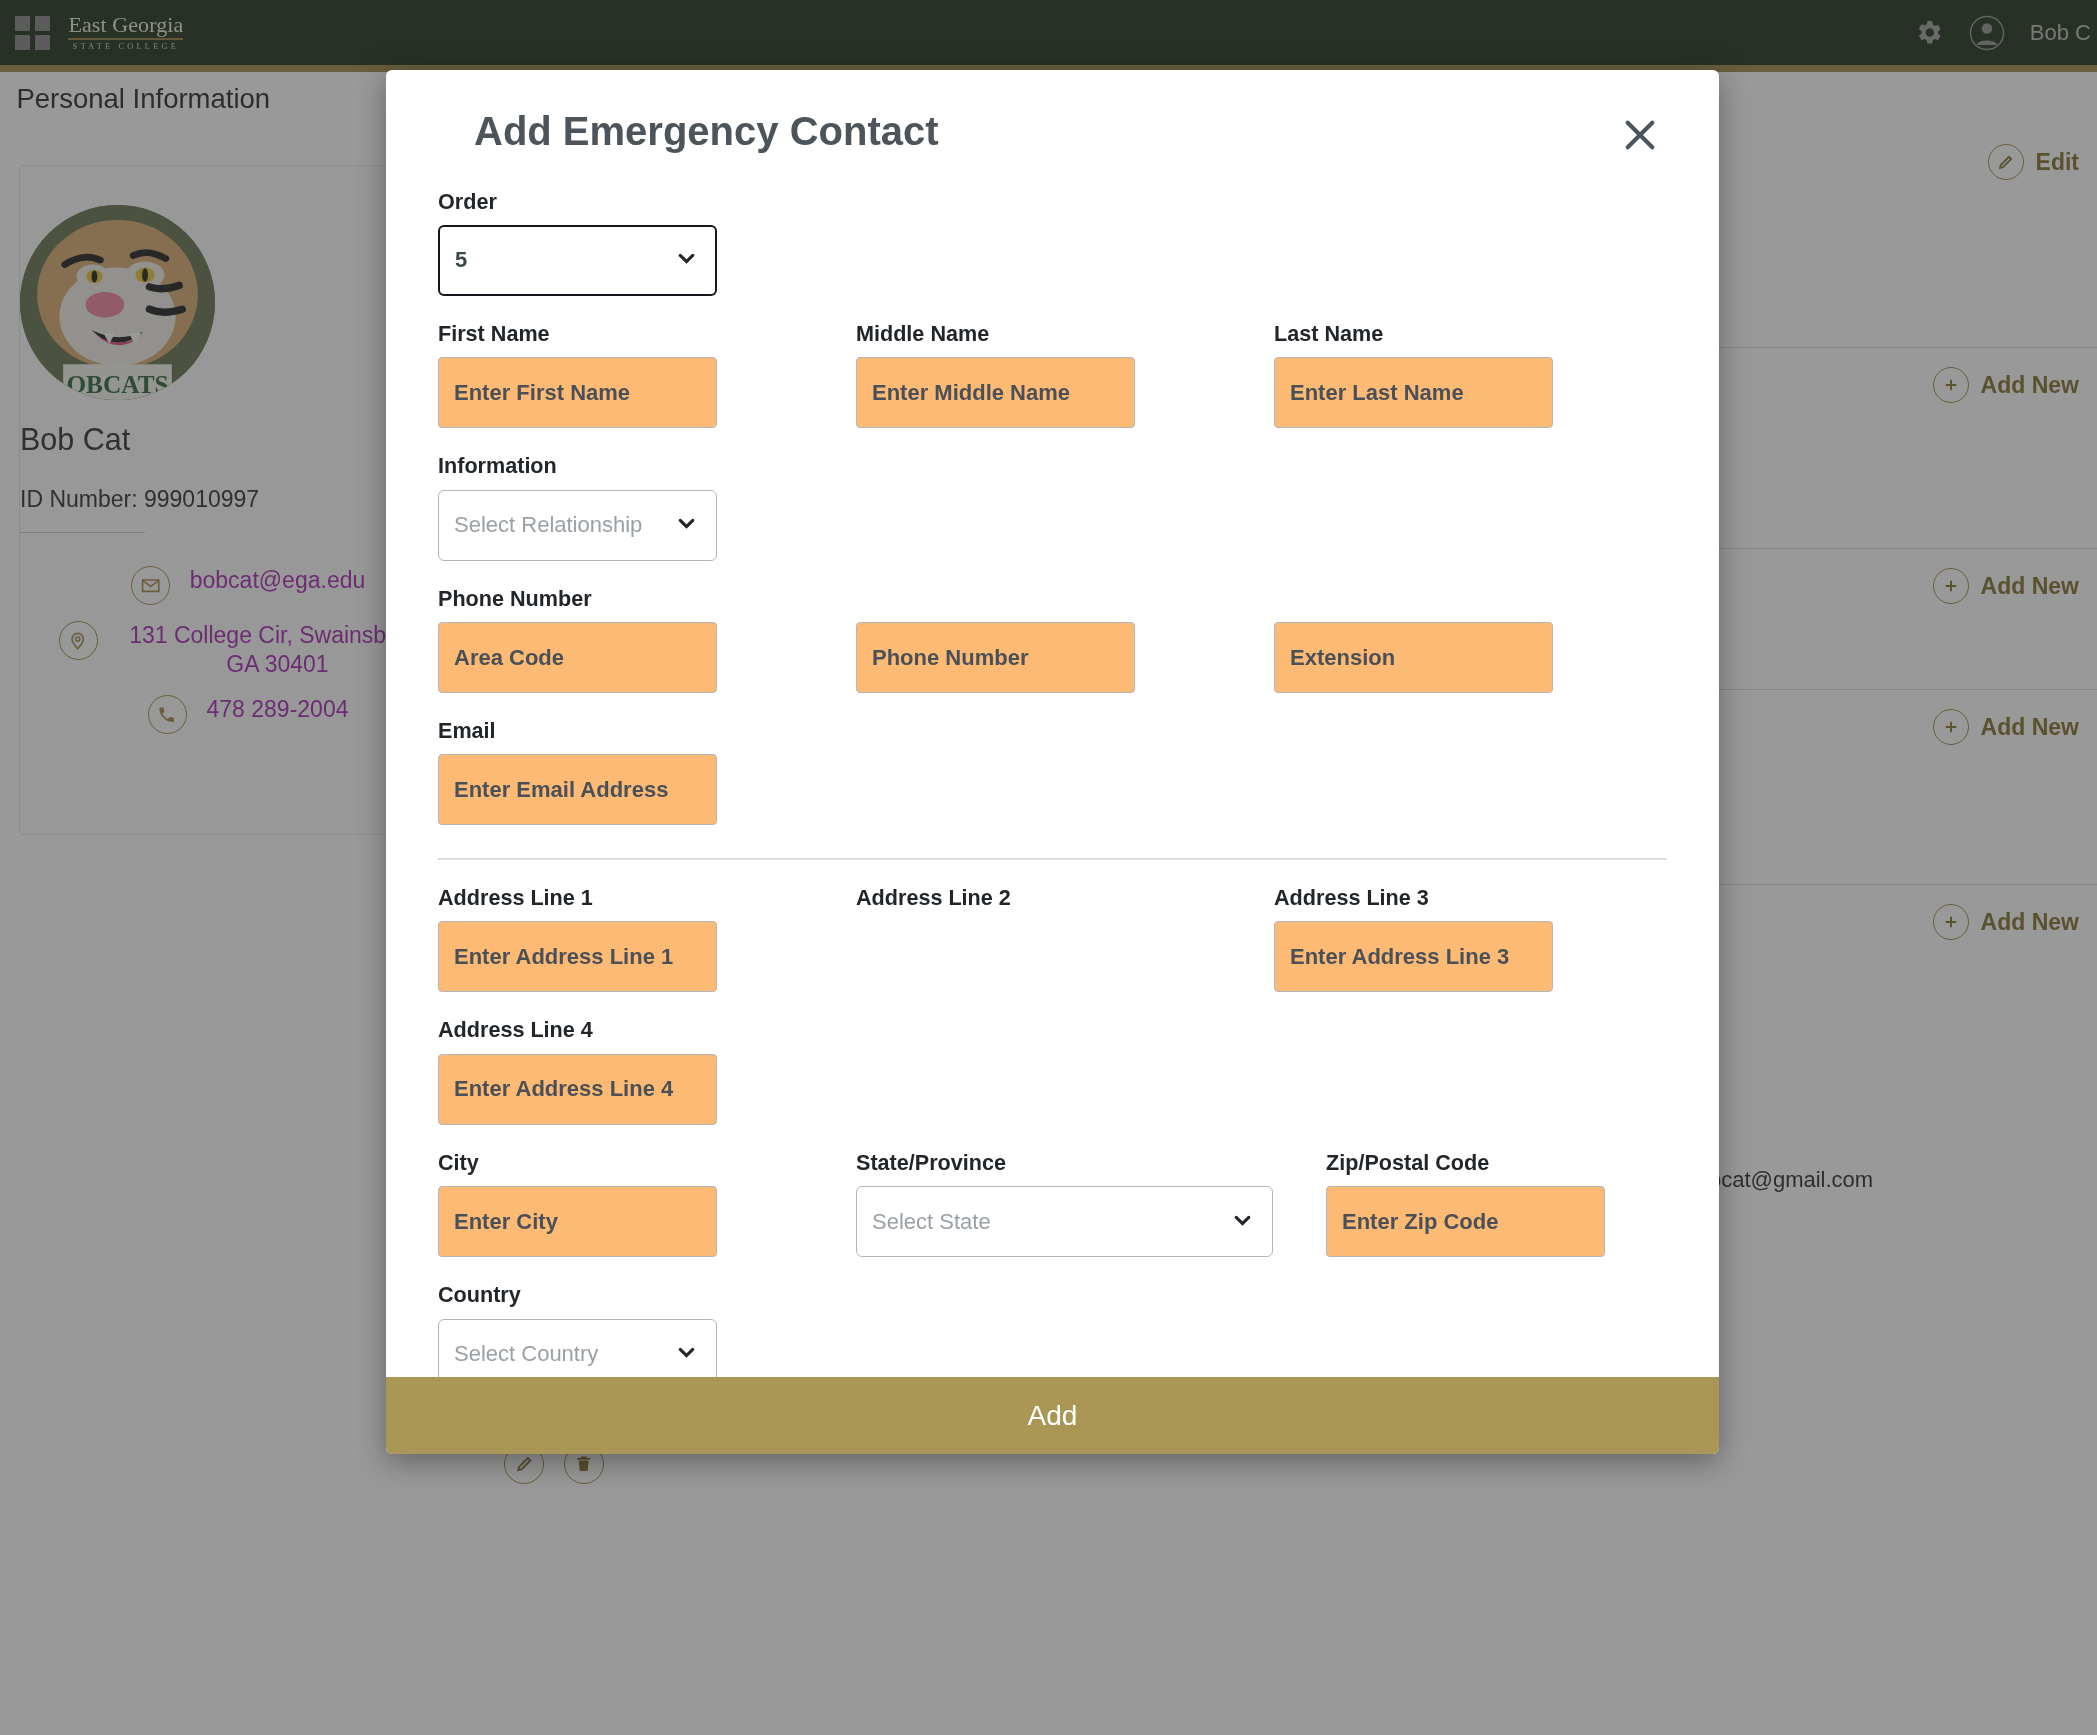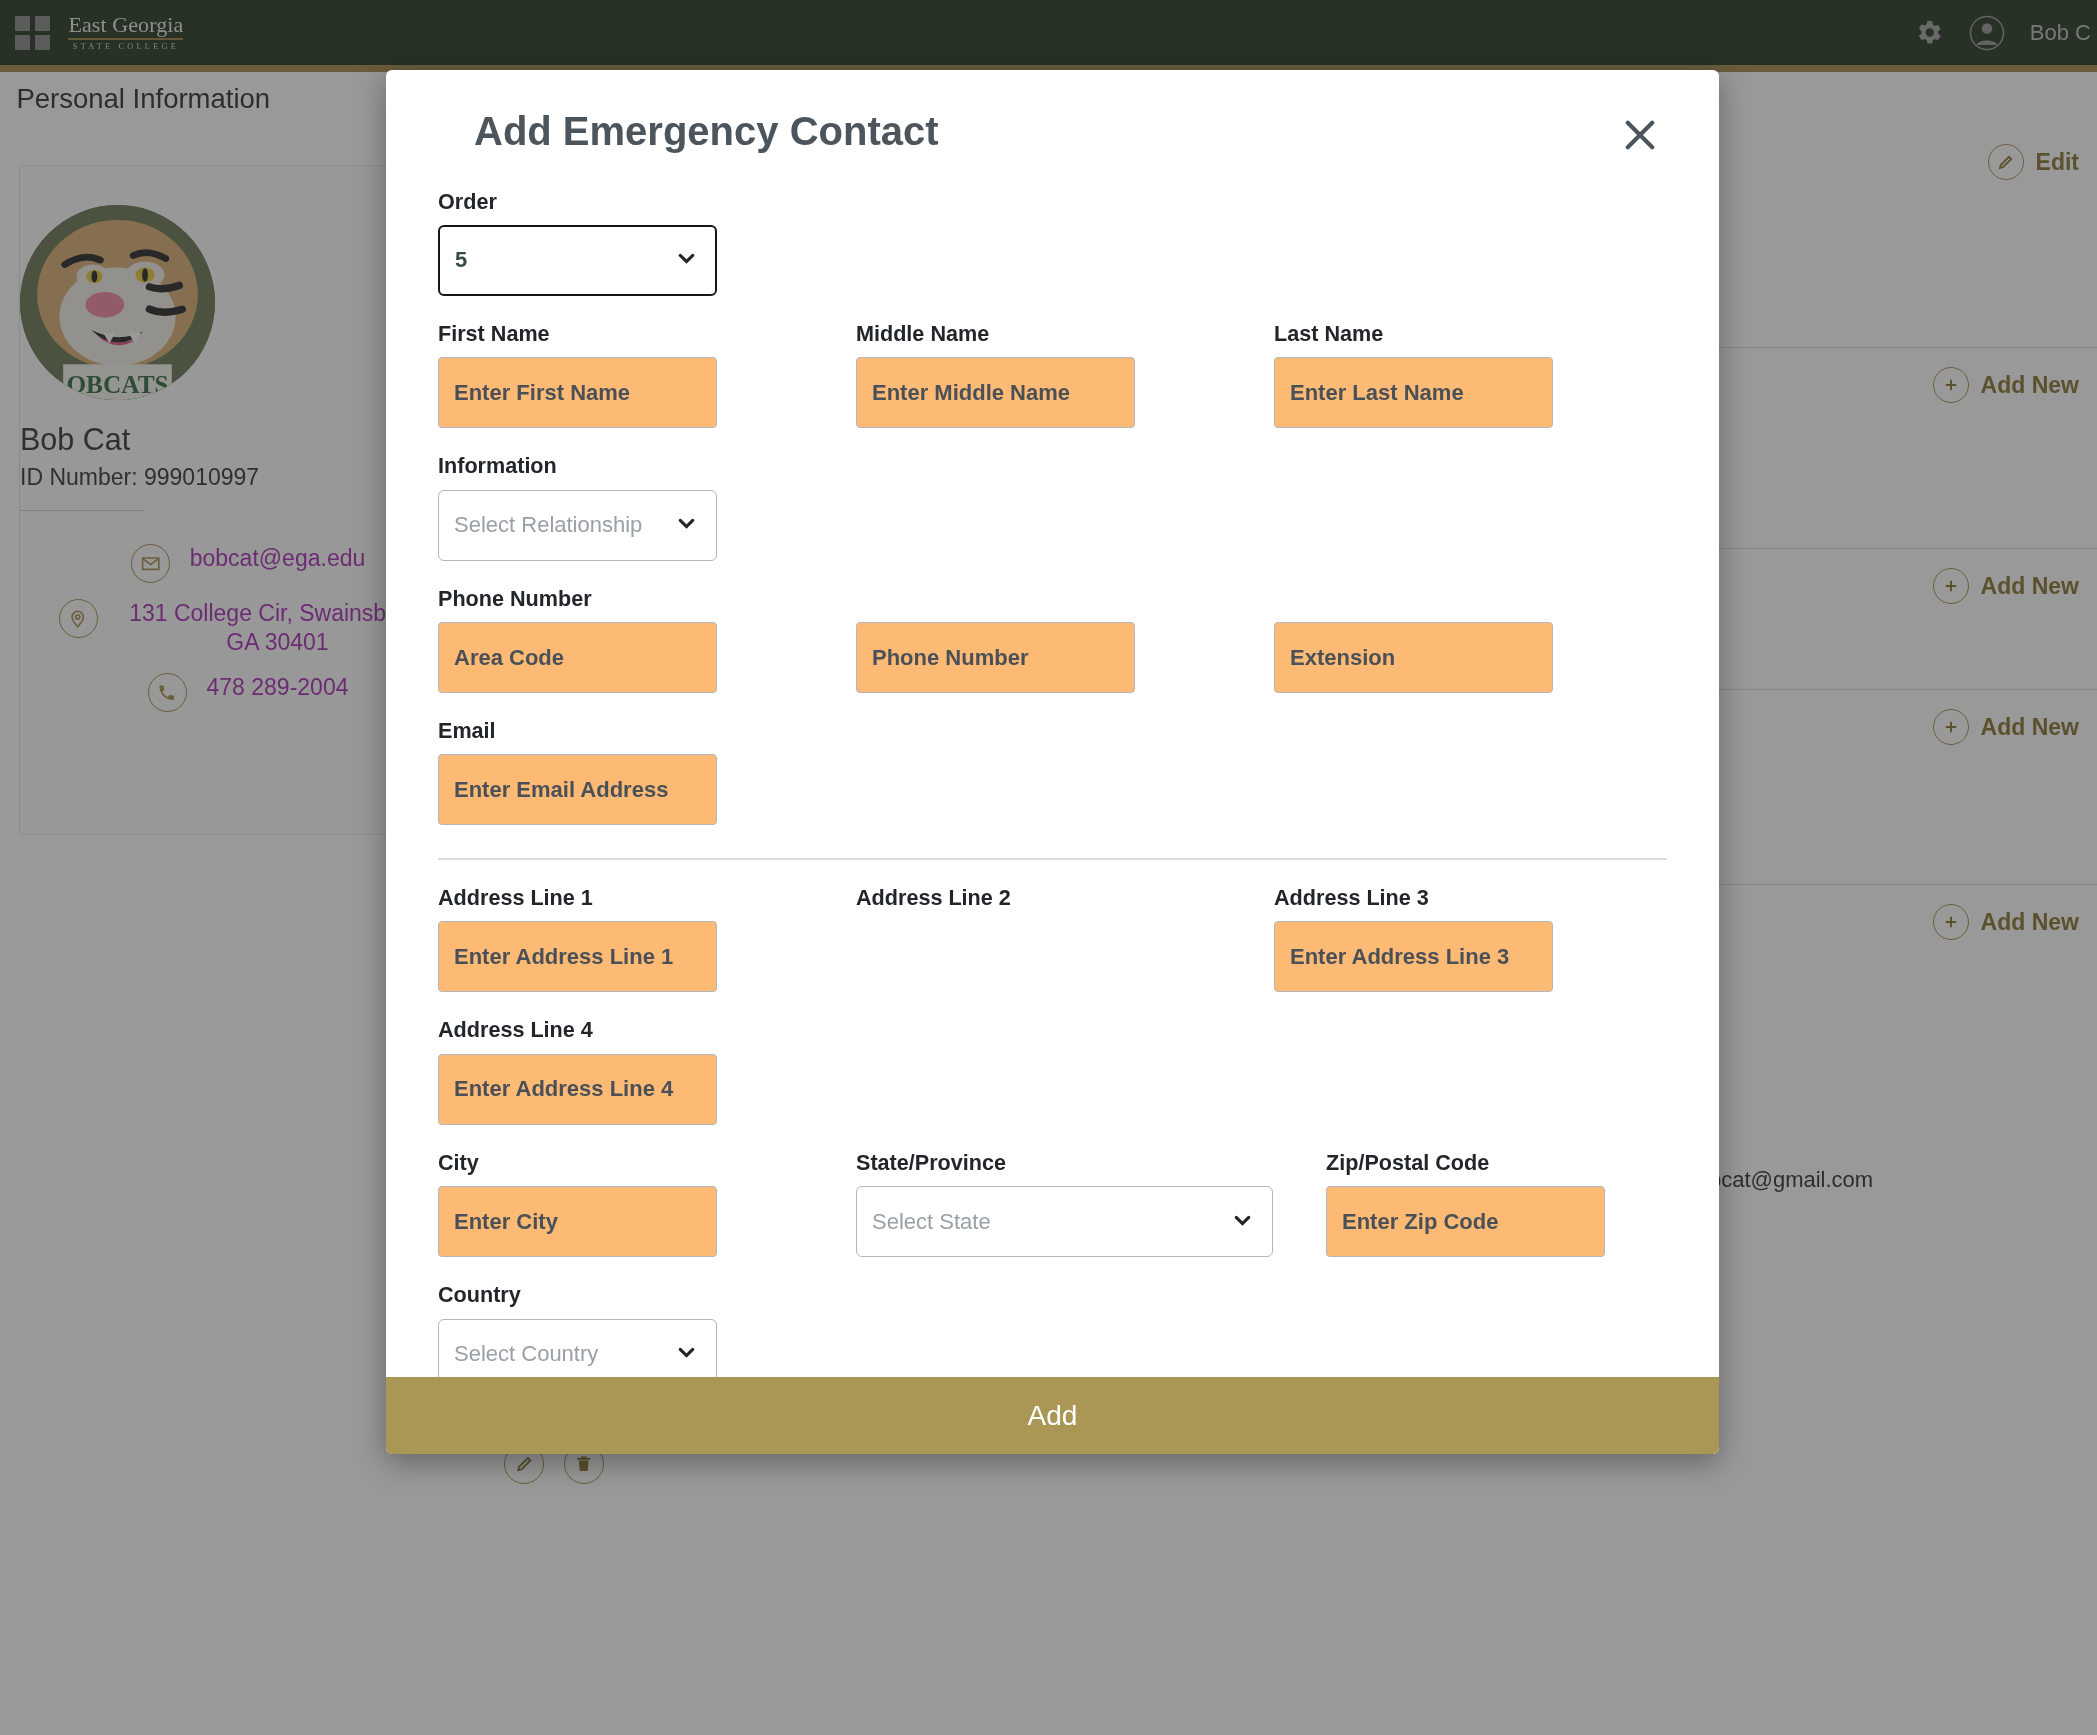--- a/index.html
+++ b/index.html
@@ -54,21 +54,21 @@
   .profile-card {
     position: absolute; left: 19px; top: 40px; width: 458px; height: 670px;
     background: #fdfdfd; border: 0.7px solid #e3e3e3; border-radius: 3px;
     display: flex; flex-direction: column; align-items: flex-start; padding-top: 39px;
   }
   .avatar-photo {
     width: 195px; height: 195px; border-radius: 50%; overflow: hidden;
     background: #6d7a4f; position: relative;
   }
   .profile-name { margin-top: 22px; font-size: 30.5px; color: #242424; }
-  .profile-id { margin-top: 7px; font-size: 23px; color: #242424; }
+  .profile-id { margin-top: 29px; font-size: 23px; color: #242424; }
   .profile-sep { width: 125px; height: 0.7px; background: #c9c9c9; margin: 19.4px 0 16.4px; }
   .profile-row {
     display: flex; align-items: flex-start; gap: 20px; margin-top: 16.4px;
     font-size: 23px; color: #a21caf; padding: 0 19.4px; width: 100%;
     justify-content: center;
   }
   .profile-row .txt { max-width: 320px; text-align: center; line-height: 1.25; }
   .circ-icon {
     flex: 0 0 auto; width: 39px; height: 39px; border: 1.5px solid #9e8340;
     border-radius: 50%; display: flex; align-items: center; justify-content: center;

